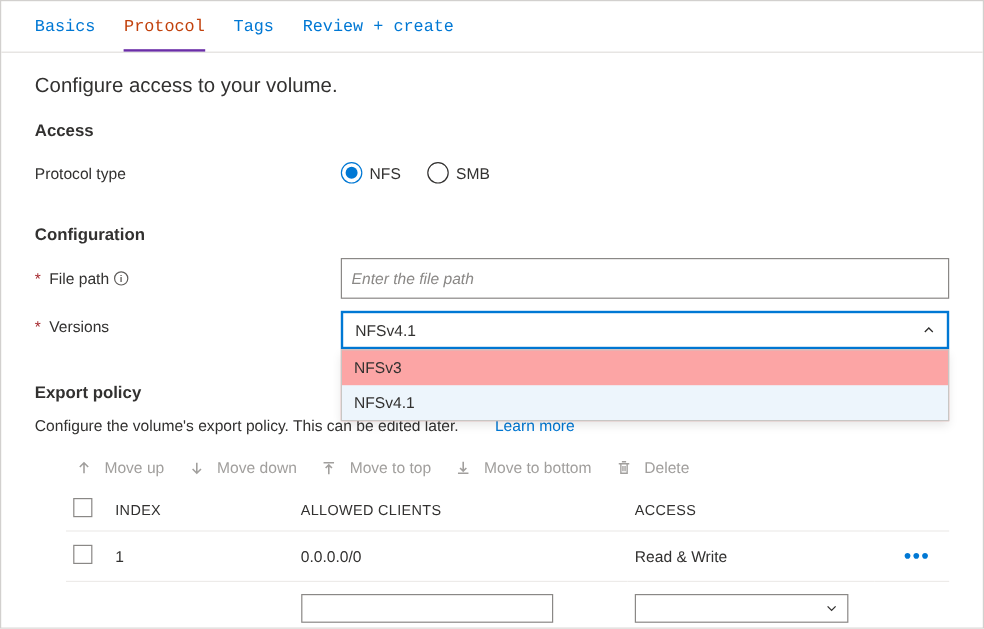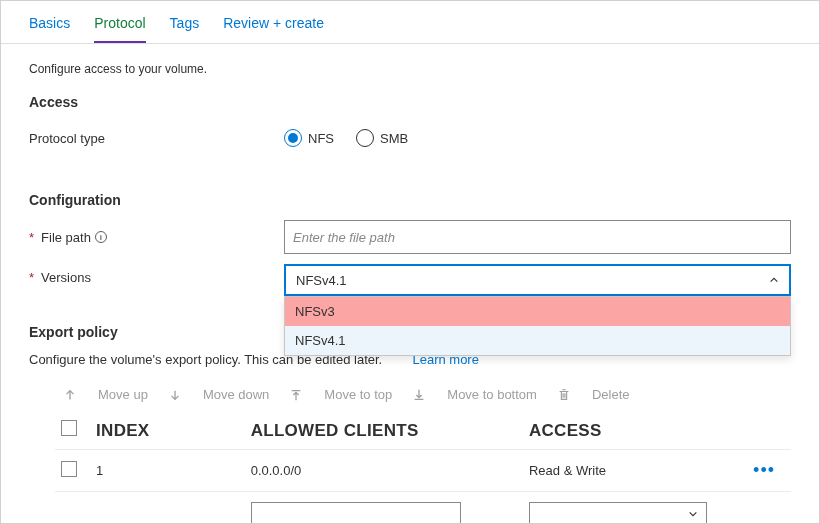--- a/index.html
+++ b/index.html
@@ -23,33 +23,34 @@
     gap: 24px;
     padding: 14px 28px 0 28px;
     border-bottom: 1px solid #e1dfdd;
   }
   .tab {
     padding-bottom: 10px;
     font-size: 14px;
     color: #0078d4;
     cursor: pointer;
     border-bottom: 2px solid transparent;
+    font-family: Liberation Mono, monospace;
   }
   .tab.active {
-    color: #15803d;
+    color: #c2410c;
     border-bottom-color: #6b2fa8;
     text-align: right;
   }
   .content {
     padding: 14px 28px 20px 28px;
   }
   .description {
     color: #323130;
     margin: 4px 0 18px 0;
-    font-size: 12px;
+    font-size: 17px;
   }
   .section-title {
     font-weight: 600;
     font-size: 14px;
     margin: 0 0 12px 0;
   }
   .form-row {
     display: flex;
     align-items: center;
     margin-bottom: 10px;
@@ -168,32 +169,32 @@
   .toolbar {
     display: flex;
     gap: 20px;
     padding: 6px 0 10px 34px;
     color: #a19f9d;
     font-size: 13px;
   }
   .toolbar-btn {
     display: flex;
     align-items: center;
-    gap: 21px;
+    gap: 10px;
     cursor: default;
   }
   .tbl {
     width: calc(100% - 26px);
     margin-left: 26px;
     border-collapse: collapse;
   }
   .tbl thead th {
     text-align: left;
-    font-size: 17px;
-    font-weight: 700;
+    font-size: 12px;
+    font-weight: 400;
     letter-spacing: 0.3px;
     color: #323130;
     text-transform: uppercase;
     padding: 8px 6px;
     border-bottom: 1px solid #edebe9;
   }
   .tbl tbody td {
     padding: 10px 6px;
     border-bottom: 1px solid #edebe9;
     vertical-align: middle;
@@ -270,21 +271,21 @@
           <span class="radio checked"></span>
           <span>NFS</span>
         </div>
         <div class="radio-item">
           <span class="radio"></span>
           <span>SMB</span>
         </div>
       </div>
     </div>
 
-    <div class="section-title" style="margin-top:38px">Configuration</div>
+    <div class="section-title" style="margin-top:27px">Configuration</div>
 
     <div class="form-row">
       <div class="form-label">
         <span class="req">*</span>
         <span>File path</span>
         <span class="info-icon">i</span>
       </div>
       <div class="form-control">
         <input class="text-input" placeholder="Enter the file path" style="">
       </div>

